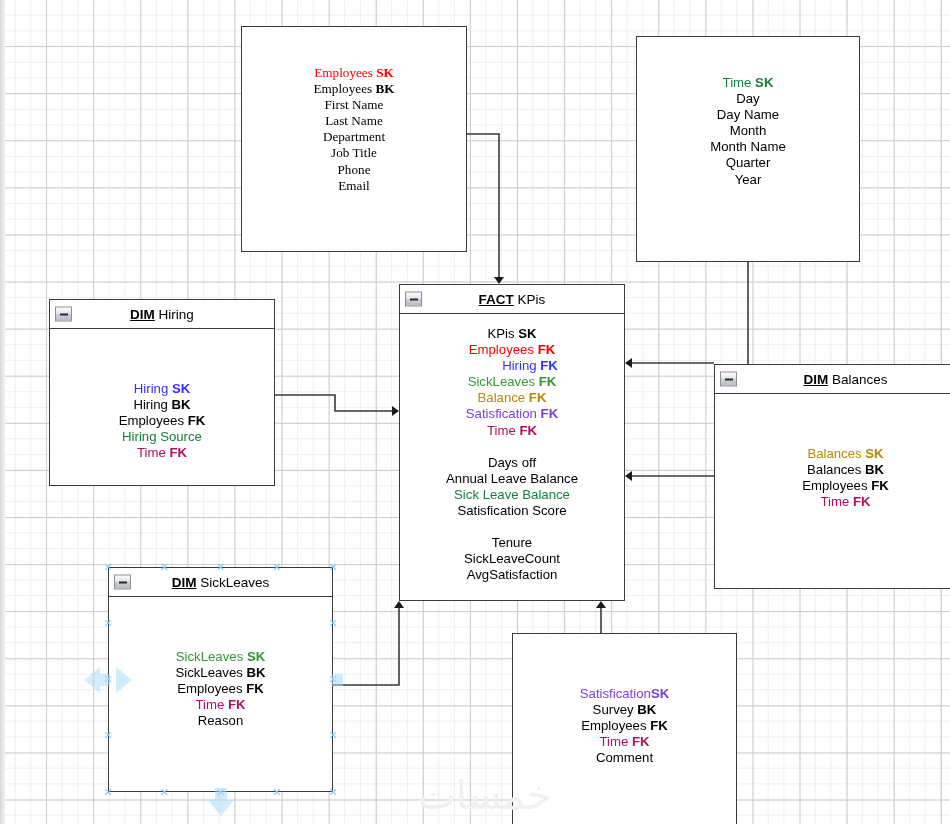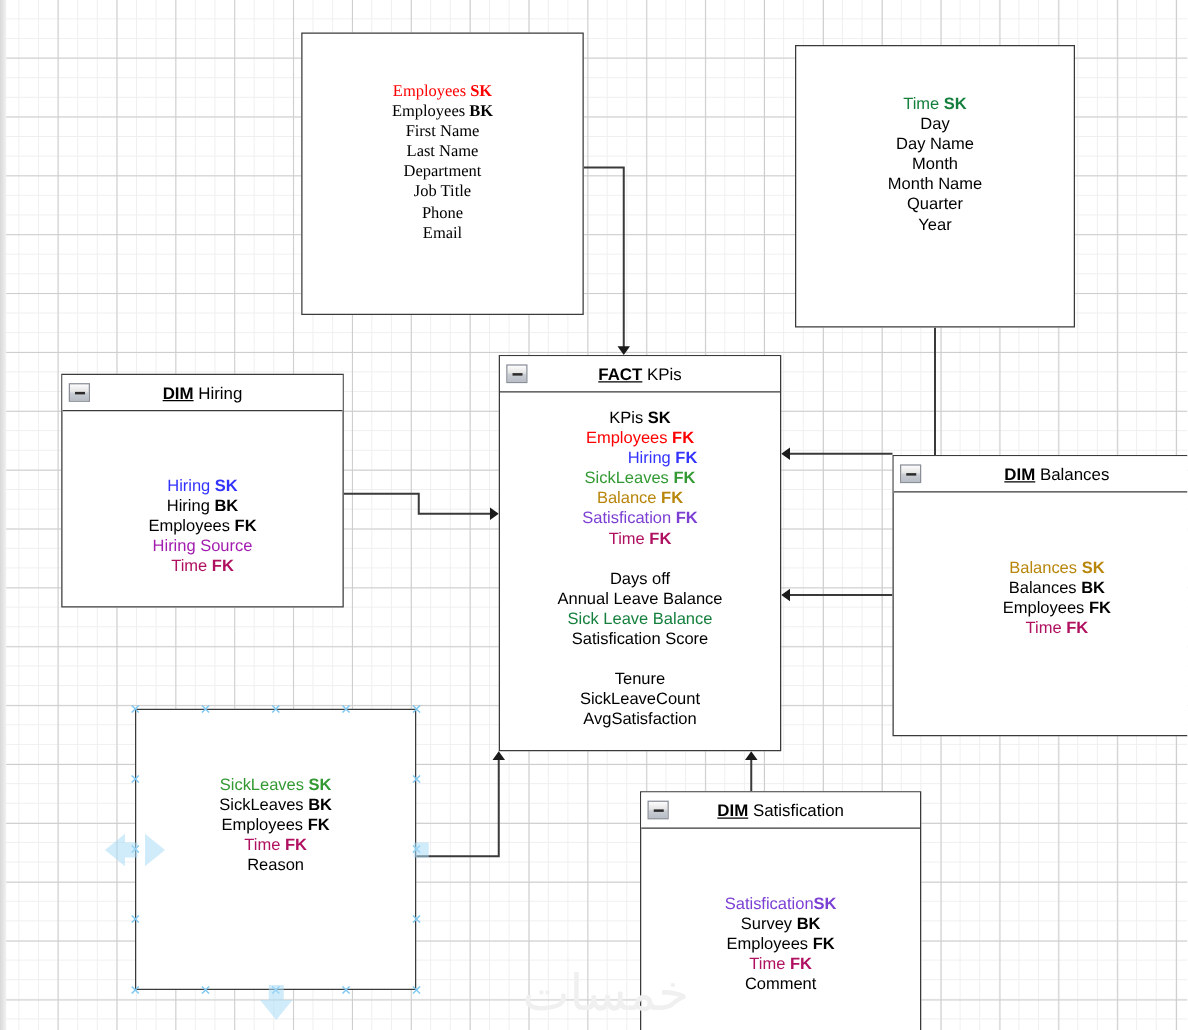--- a/index.html
+++ b/index.html
@@ -193,21 +193,21 @@
         <div class="table-header">
           <div class="collapse-btn">
             <span></span>
           </div>
           <div class="table-title"><span class="kind">DIM</span><span> Hiring</span></div>
         </div>
         <div class="table-body" style="padding-top: 52px;">
           <div class="field" style="color: rgb(51, 51, 255);"><span>Hiring</span><b> SK</b></div>
           <div class="field" style="color: rgb(0, 0, 0);"><span>Hiring</span><b> BK</b></div>
           <div class="field" style="color: rgb(0, 0, 0);"><span>Employees</span><b> FK</b></div>
-          <div class="field" style="color: #a21caf;"><span>Hiring Source</span></div>
+          <div class="field" style="color: #15803d;"><span>Hiring Source</span></div>
           <div class="field" style="color: rgb(176, 16, 96);"><span>Time</span><b> FK</b></div>
         </div>
       </div>
       <div class="table" style="left: 399px; top: 284px; width: 226px; height: 317px;">
         <div class="table-header">
           <div class="collapse-btn">
             <span></span>
           </div>
           <div class="table-title"><span class="kind">FACT</span><span> KPis</span></div>
         </div>
@@ -238,35 +238,35 @@
           <div class="table-title"><span class="kind">DIM</span><span> Balances</span></div>
         </div>
         <div class="table-body" style="padding-top: 52px;">
           <div class="field" style="color: rgb(184, 134, 11);"><span>Balances</span><b> SK</b></div>
           <div class="field" style="color: rgb(0, 0, 0);"><span>Balances</span><b> BK</b></div>
           <div class="field" style="color: rgb(0, 0, 0);"><span>Employees</span><b> FK</b></div>
           <div class="field" style="color: rgb(176, 16, 96);"><span>Time</span><b> FK</b></div>
         </div>
       </div>
       <div class="table" style="left: 108px; top: 567px; width: 225px; height: 225px;">
+        <div class="table-header">
+          <div class="collapse-btn">
+            <span></span>
+          </div>
+          <div class="table-title"><span class="kind">DIM</span><span> SickLeaves</span></div>
+        </div>
         <div class="table-body" style="padding-top: 52px;">
           <div class="field" style="color: rgb(51, 153, 51);"><span>SickLeaves</span><b> SK</b></div>
           <div class="field" style="color: rgb(0, 0, 0);"><span>SickLeaves</span><b> BK</b></div>
           <div class="field" style="color: rgb(0, 0, 0);"><span>Employees</span><b> FK</b></div>
           <div class="field" style="color: rgb(176, 16, 96);"><span>Time</span><b> FK</b></div>
           <div class="field" style="color: rgb(0, 0, 0);"><span>Reason</span></div>
         </div>
       </div>
       <div class="table" style="left: 512px; top: 633px; width: 225px; height: 225px;">
-        <div class="table-header">
-          <div class="collapse-btn">
-            <span></span>
-          </div>
-          <div class="table-title"><span class="kind">DIM</span><span> Satisfication</span></div>
-        </div>
         <div class="table-body" style="padding-top: 52px;">
           <div class="field" style="color: rgb(123, 63, 212);"><span>Satisfication</span><b>SK</b></div>
           <div class="field" style="color: rgb(0, 0, 0); text-align: right;"><span>Survey</span><b> BK</b></div>
           <div class="field" style="color: rgb(0, 0, 0);"><span>Employees</span><b> FK</b></div>
           <div class="field" style="color: rgb(176, 16, 96);"><span>Time</span><b> FK</b></div>
           <div class="field" style="color: rgb(0, 0, 0);"><span>Comment</span></div>
         </div>
       </div>
     </div>
 

